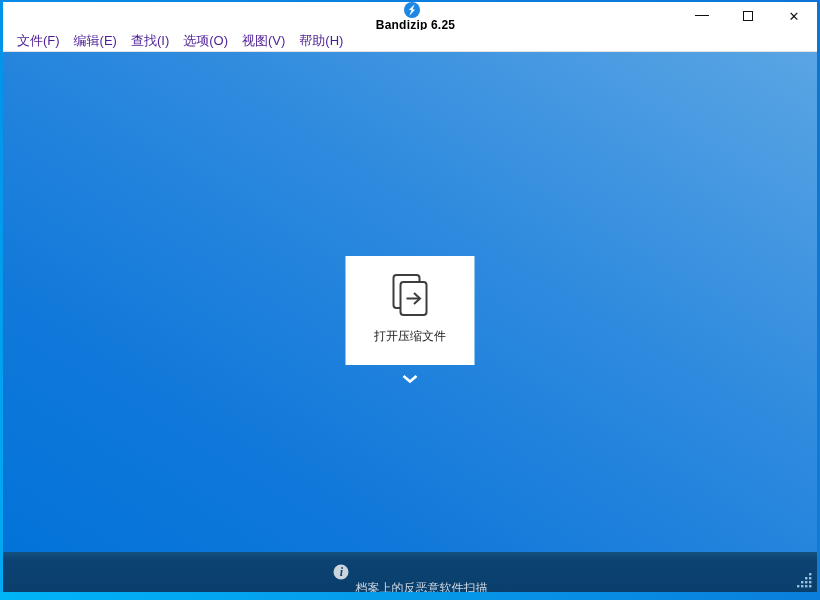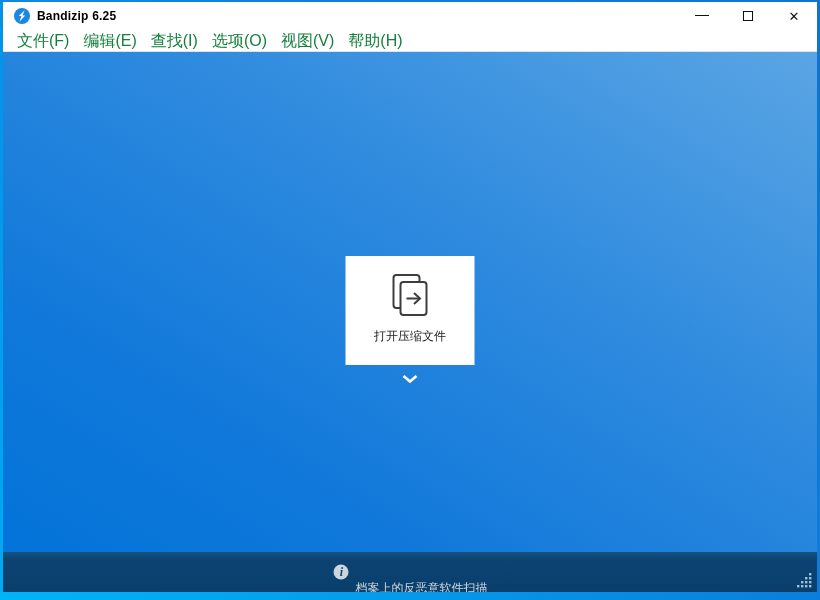--- a/index.html
+++ b/index.html
@@ -12,41 +12,41 @@
   }
   
   .border-top    { position:absolute; top:0; left:0; right:0; height:2px; background:linear-gradient(90deg,#0a8ae6,#0c74d8); z-index:5; }
   .border-left   { position:absolute; top:2px; left:0; bottom:8px; width:3px; background:linear-gradient(#0292e8,#00aaf4); z-index:5; }
   .border-right  { position:absolute; top:2px; right:0; bottom:8px; width:3px; background:linear-gradient(#0e74d0,#0f7cd8); z-index:5; }
   .border-bottom { position:absolute; left:0; right:0; bottom:0; height:8px; background:linear-gradient(90deg,#00b4f8,#0a7edc); z-index:5; }
 
   
   .titlebar {
     position:absolute; top:2px; left:3px; right:3px; height:28px;
-    background:#ffffff; display:flex; align-items:center; padding-left:11px;
+    background:#ffffff; display:flex; align-items:center; padding-left:11px;flex-direction:column;
   }
   .app-icon { width:16px; height:16px; margin-right:7px; flex:0 0 auto; }
   .title-text { font-size:12px; font-weight:700; color:#000; letter-spacing:0.2px; }
   .win-controls { position:absolute; right:0; top:0; height:28px; display:flex; }
   .win-btn {
     width:46px; height:28px; display:flex; align-items:center; justify-content:center;
     font-size:13px; color:#111; cursor:default; background:transparent; border:none;
   }
   .maximize-box { width:10px; height:10px; border:1px solid #111; display:inline-block; }
   .minimize-glyph { display:inline-block; transform:translateY(-2px); font-size:14px; }
   .close-glyph { font-size:13px; }
 
   
   .menubar {
     position:absolute; top:30px; left:3px; right:3px; height:22px;
     background:#ffffff; display:flex; align-items:center; padding-left:7px;
     border-bottom:1px solid #e2e2e2;
   }
   .menu-item {
-    font-size:16px; color:#15803d; padding:0 7px; height:22px; line-height:21px; cursor:default;
+    font-size:13px; color:#4c1d95; padding:0 7px; height:22px; line-height:21px; cursor:default;
   }
 
   
   .main {
     position:absolute; top:52px; left:3px; right:3px; bottom:48px;
     background:linear-gradient(to bottom left, #5aa5e4 0%, #2e8ade 40%, #1078da 75%, #0373d9 100%);
   }
   .tiles {
     position:absolute; top:204px; left:50%; transform:translateX(-50%);
     display:flex; gap:13px;

